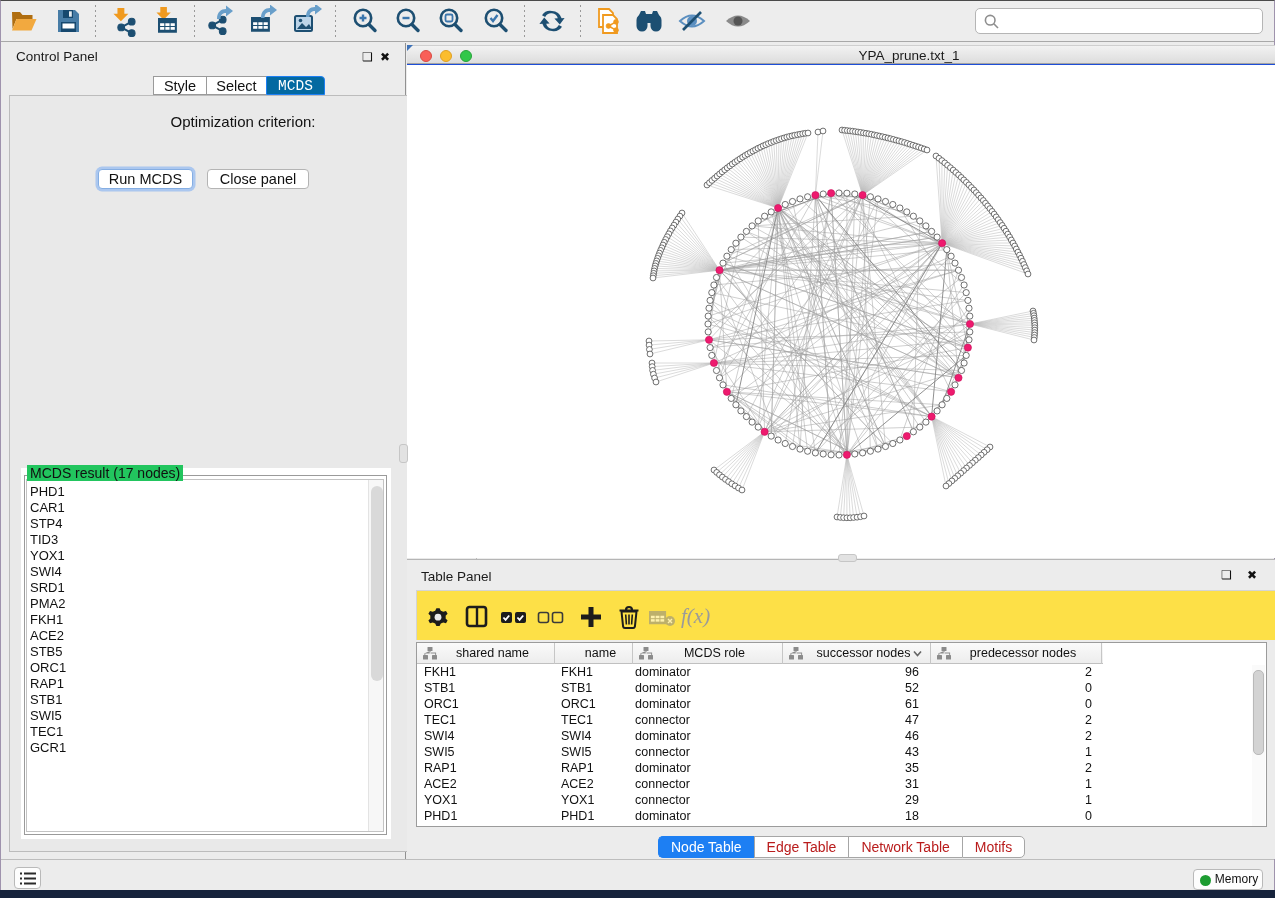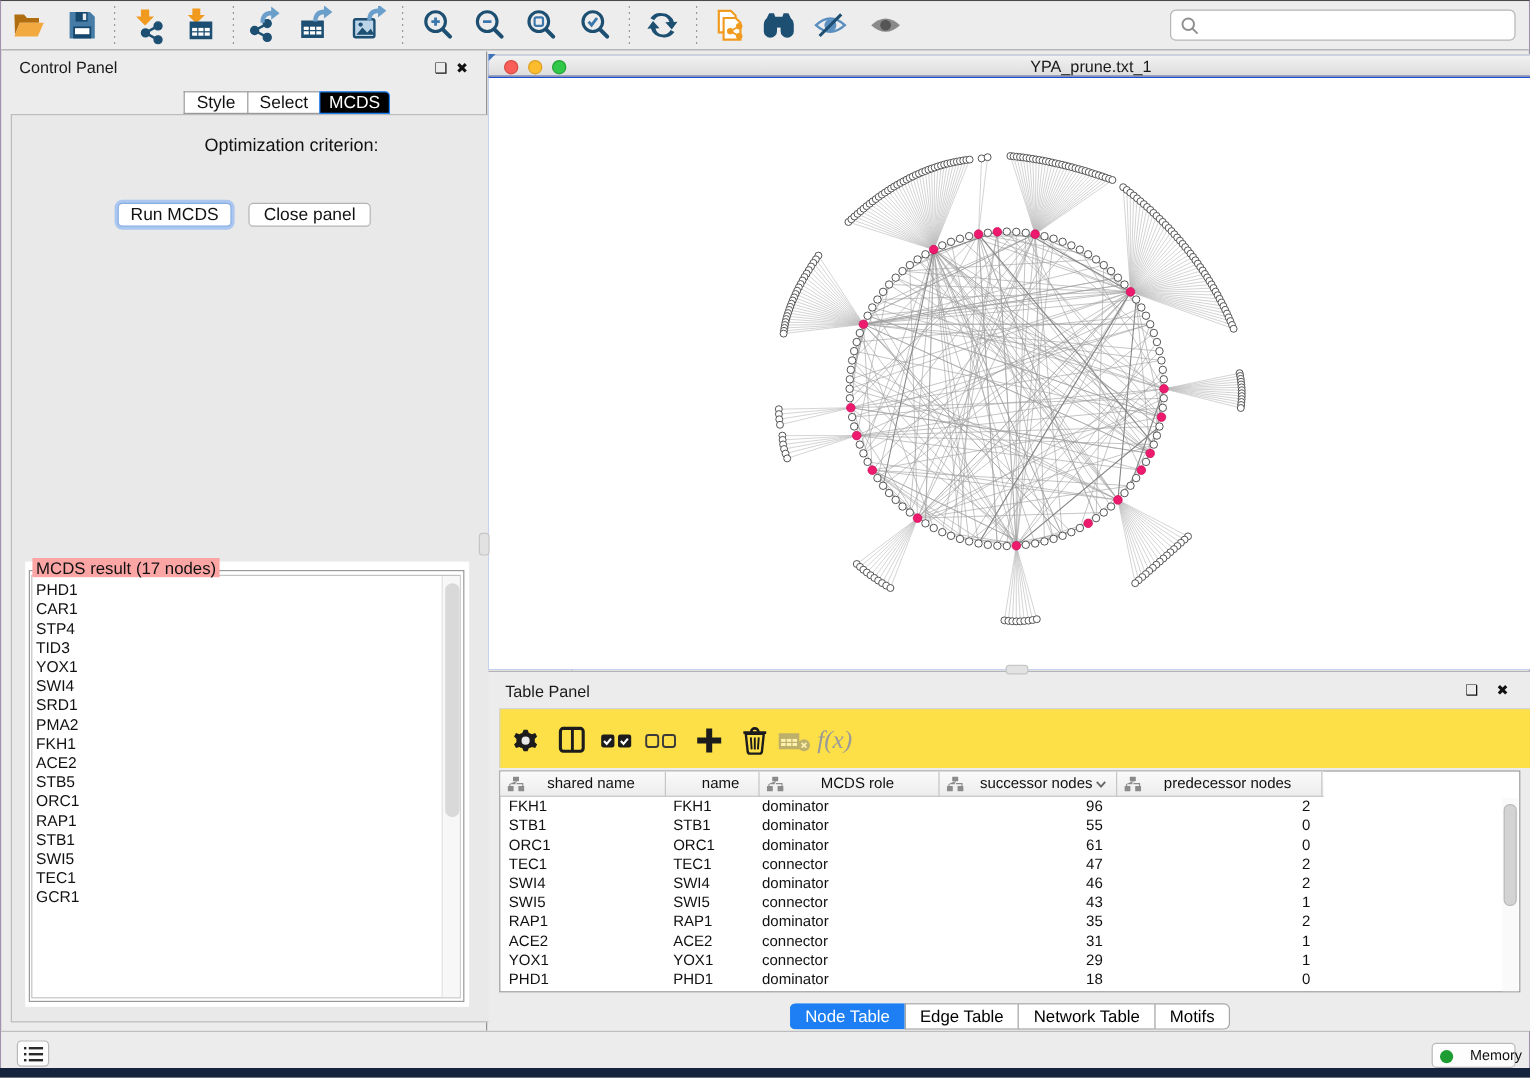--- a/index.html
+++ b/index.html
@@ -16,35 +16,35 @@
   border:1px solid #b5b5b5; border-radius:5px; z-index:0; }
 
 #cpanel { position:absolute; left:1px; top:42px; width:404px; height:816px; background:#ececec; border-right:1px solid #919191; }
 #cp-title { position:absolute; left:14px; top:6px; font-size:13.5px; color:#1a1a1a; }
 .winbtn { position:absolute; top:7px; font-size:12px; color:#111; }
 #cp-tabs { position:absolute; left:79px; top:33px; height:19px; }
 .cptab { position:relative; float:left; height:19px; line-height:18px; font-size:14.5px; text-align:center;
   background:#fff; border:1px solid #9a9a9a; border-right:none; color:#111; }
 .cptab.first { border-radius:4px 0 0 0;margin-top:21px; }
 .cptab.last { border-radius:0 4px 0 0; border-right:1px solid #9a9a9a; }
-.cptab.sel { background:#000000; color:#fff; border-color:#1d7ff3; }
+.cptab.sel { background:#0369a1; color:#fff; border-color:#1d7ff3;font-family:Liberation Mono, monospace; }
 #cp-content { position:absolute; left:7px; top:52px; width:468px; height:757px; background:#e9e9e9; border:1px solid #bcbcbc; }
 #optlabel { position:absolute; left:0; top:17px; width:100%; text-align:center; font-size:15px; color:#111; }
 #dropdown { position:absolute; left:38px; top:40px; width:311px; height:21px; background:#fff;
   border:1px solid #ababab; border-radius:4px; font-size:14.5px; color:#111; line-height:19px; }
 #dropdown .dtext { padding-left:12px; }
 #dropdown .spin { position:absolute; right:-1px; top:-1px; width:21px; height:21px; border-radius:0 4px 4px 0;
   background:linear-gradient(#4f97f7,#1a66e8); }
 .btn { position:absolute; height:20px; background:#fff; border:1px solid #b4b4b4; border-radius:4px;
   font-size:14.5px; color:#111; text-align:center; line-height:18px; }
 #btn-run { left:88px; top:73px; width:95px; box-shadow:0 0 0 2.5px rgba(110,165,245,.5); border-color:#85aee3; }
 #btn-close { left:197px; top:73px; width:102px; }
 #mcds-box { position:absolute; left:11px; top:372px; width:370px; height:371px; background:#fff; }
 #mcds-border { position:absolute; left:3px; top:7px; width:363px; height:360px; border:1px solid #9a9a9a; }
-#mcds-title { position:absolute; left:2px; top:-11px; background:#fca5a5; padding:0 3px; font-size:14px; color:#111; z-index:3; }
+#mcds-title { position:absolute; left:2px; top:-11px; background:#22c55e; padding:0 3px; font-size:14px; color:#111; z-index:3; }
 #mcds-list { position:absolute; left:5px; top:11px; width:358px; height:353px; padding-top:4px; background:#fff; border:1px solid #c3c3c3;
   font-size:13px; color:#111; }
 #mcds-list .li { height:16px; line-height:16px; padding-left:3px; }
 #mcds-scroll { position:absolute; right:0px; top:0px; width:15px; height:351px; background:#f7f7f7; border-left:1px solid #e3e3e3; }
 #mcds-thumb { position:absolute; left:1.5px; top:6px; width:12px; height:195px; background:#d9d9d9; border-radius:6px; }
 
 #netpanel { position:absolute; left:406px; top:44px; width:998px; height:513px; background:#1d4ed8; }
 #nettitle { position:absolute; left:0; top:0; width:869px; height:19px;
   background:linear-gradient(#f2f2f2,#dddddd); border-bottom:1px solid #a3a3a3; border-top:1px solid #cfcfcf; }
 .light { position:absolute; top:3.5px; width:12px; height:12px; border-radius:50%; }
@@ -60,29 +60,29 @@
 .trow { position:absolute; left:0; width:840px; height:16px; font-size:12.5px; color:#111; line-height:16px; }
 .c1 { position:absolute; left:7px; }
 .c2 { position:absolute; left:144px; }
 .c3 { position:absolute; left:218px; }
 .c4 { position:absolute; left:360px; width:142px; text-align:right; }
 .c5 { position:absolute; left:520px; width:155px; text-align:right; }
 #tscroll { position:absolute; right:1px; top:22px; width:13px; height:161px; background:#fafafa; }
 #tthumb { position:absolute; left:1px; top:5px; width:11px; height:85px; background:#d3d3d3; border:1px solid #b9b9b9; border-radius:5px; }
 #tp-tabs { position:absolute; left:251px; top:276px; height:22px; }
 .ttab { position:relative; float:left; height:22px; line-height:21px; padding:0 12px; font-size:14px;
-  background:#fff; border:1px solid #a6a6a6; border-right:none; color:#000000; }
+  background:#fff; border:1px solid #a6a6a6; border-right:none; color:#b91c1c; }
 .ttab.first { border-radius:5px 0 0 5px; }
 .ttab.last { border-radius:0 5px 5px 0; border-right:1px solid #a6a6a6; }
 .ttab.sel { background:#1d7ff3; color:#fff; border-color:#1d7ff3; }
 
 #statusbar { position:absolute; left:0; top:858px; width:1273px; height:31px; background:#ececec; border-top:1px solid #bdbdbd; }
 #sb-left { position:absolute; left:13px; top:7px; width:27px; height:22px; background:#fdfdfd; border:1px solid #b9b9b9; border-radius:4px; }
 #sb-mem { position:absolute; right:11px; top:9px; width:70px; height:21px; background:#fdfdfd; border:1px solid #b9b9b9; border-radius:4px;
-  font-size:12px; color:#111; line-height:19px; padding-left:31px; }
+  font-size:12px; color:#111; line-height:19px; text-align:center; padding-left:17px; }
 #sb-mem i { position:absolute; left:6px; top:4.5px; width:11px; height:11px; border-radius:50%; background:#1d9c31; }
 
 #vsplit-handle { position:absolute; left:398px; top:443px; width:9px; height:19px; background:#e2e2e2; border:1px solid #c6c6c6; border-radius:3px; }
 #hsplit-handle { position:absolute; left:837px; top:553px; width:19px; height:8px; background:#e2e2e2; border:1px solid #c6c6c6; border-radius:3px; }
 </style>
 </head>
 <body>
 <div id="win">
   <div id="toolbar">
       <svg class="tbi" style="left:7px" width="32" height="32" viewBox="0 0 32 32">
@@ -1172,21 +1172,21 @@
             <span class="c1">FKH1</span>
             <span class="c2">FKH1</span>
             <span class="c3">dominator</span>
             <span class="c4">96</span>
             <span class="c5">2</span>
           </div>
           <div class="trow" style="top:37px">
             <span class="c1">STB1</span>
             <span class="c2">STB1</span>
             <span class="c3">dominator</span>
-            <span class="c4">55</span>
+            <span class="c4">52</span>
             <span class="c5">0</span>
           </div>
           <div class="trow" style="top:53px">
             <span class="c1">ORC1</span>
             <span class="c2">ORC1</span>
             <span class="c3">dominator</span>
             <span class="c4">61</span>
             <span class="c5">0</span>
           </div>
           <div class="trow" style="top:69px">

